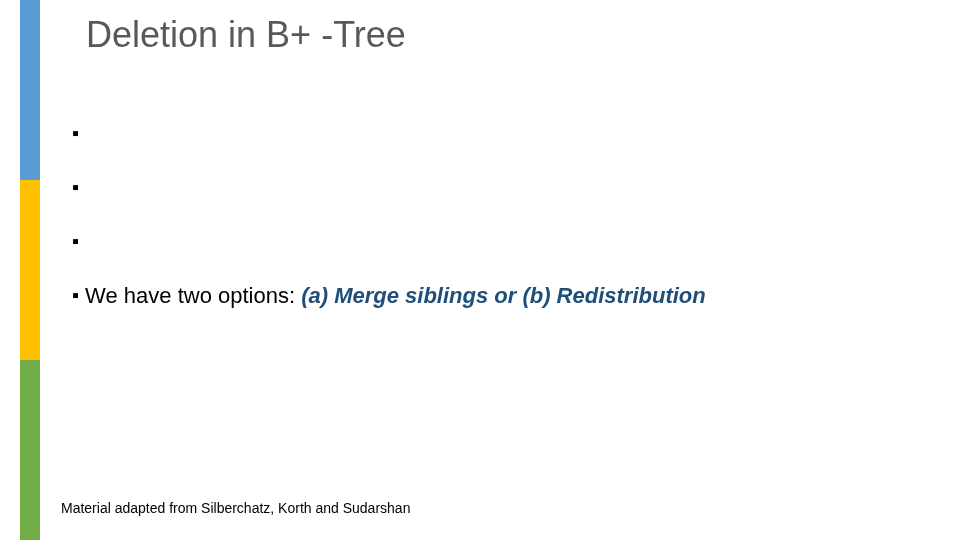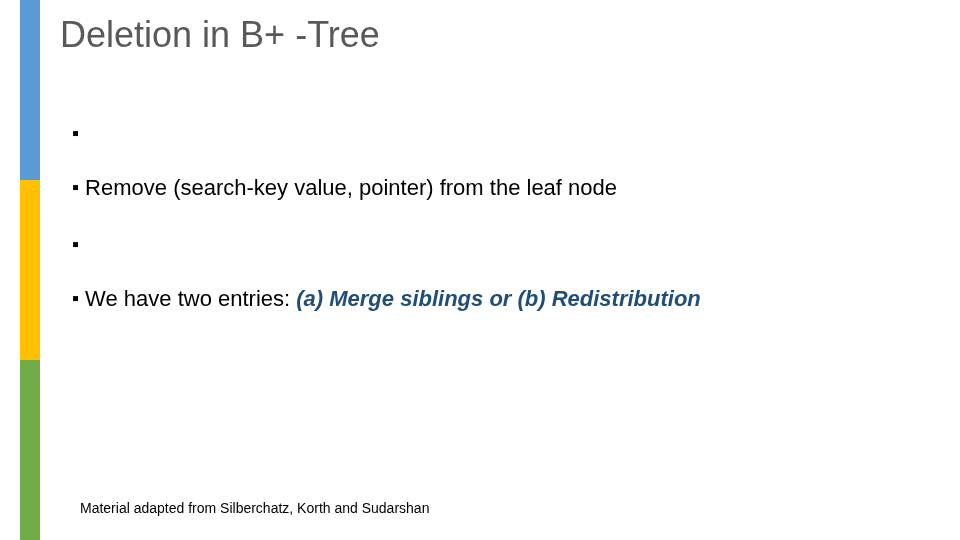--- a/index.html
+++ b/index.html
@@ -37,21 +37,21 @@
     .stripe-green {
       position: absolute;
       left: 20px;
       top: 360px;
       width: 20px;
       height: 180px;
       background: #70ad47;
     }
     .title {
       position: absolute;
-      left: 60px;
+      left: 86px;
       top: 14px;
       font-size: 36px;
       color: #595959;
       font-weight: 400;
     }
     .content {
       position: absolute;
       left: 72px;
       top: 120px;
       right: 40px;
@@ -73,21 +73,21 @@
       color: #000;
       line-height: 1.3;
     }
     .emphasis {
       font-style: italic;
       font-weight: bold;
       color: #1f4e79;
     }
     .footer {
       position: absolute;
-      left: 80px;
+      left: 61px;
       bottom: 24px;
       font-size: 14px;
       color: #000;
     }
   </style>
 </head>
 <body>
 
 <div class="side-stripe">
   <div class="stripe-blue"></div>
@@ -96,26 +96,25 @@
 </div>
 
 <div class="title">Deletion in B+ -Tree</div>
 
 <div class="content">
   <div class="bullet-item">
     <span class="bullet-marker">▪</span>
   </div>
   <div class="bullet-item">
     <span class="bullet-marker">▪</span>
-    <span class="bullet-text">Remove (search-key value, pointer) from the leaf node</span>
   </div>
   <div class="bullet-item">
     <span class="bullet-marker">▪</span>
   </div>
   <div class="bullet-item">
     <span class="bullet-marker">▪</span>
     <span class="bullet-text">
-      <span>We have two entries: </span><span class="emphasis">(a) Merge siblings or (b) Redistribution</span>
+      <span>We have two options: </span><span class="emphasis">(a) Merge siblings or (b) Redistribution</span>
     </span>
   </div>
 </div>
 
 <div class="footer">Material adapted from Silberchatz, Korth and Sudarshan</div>
 
 </body></html>

